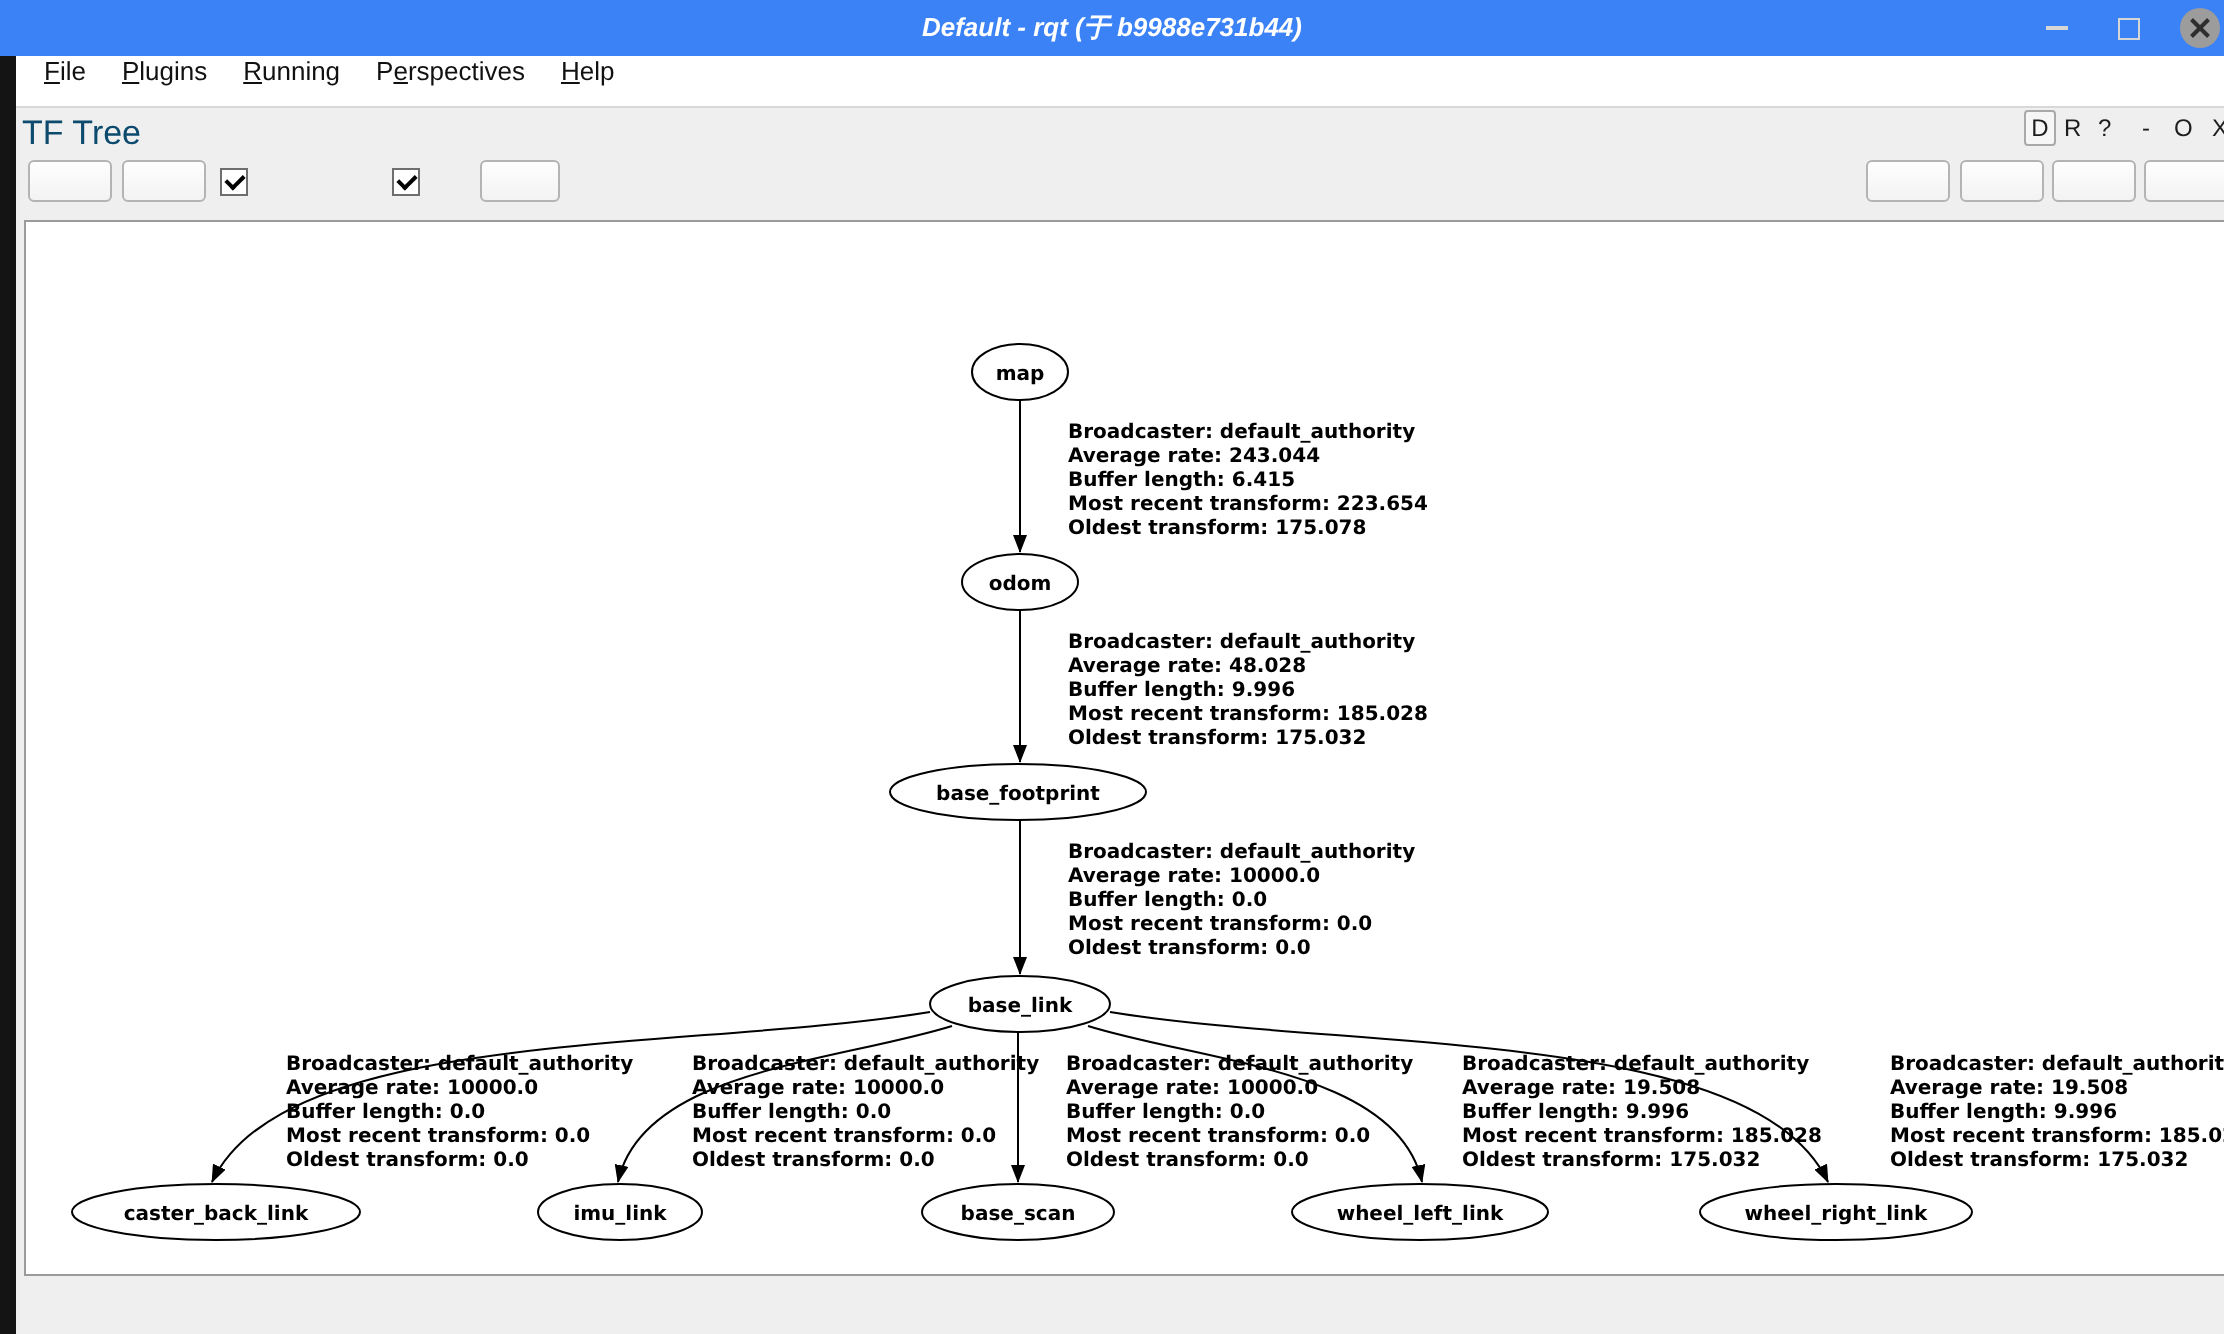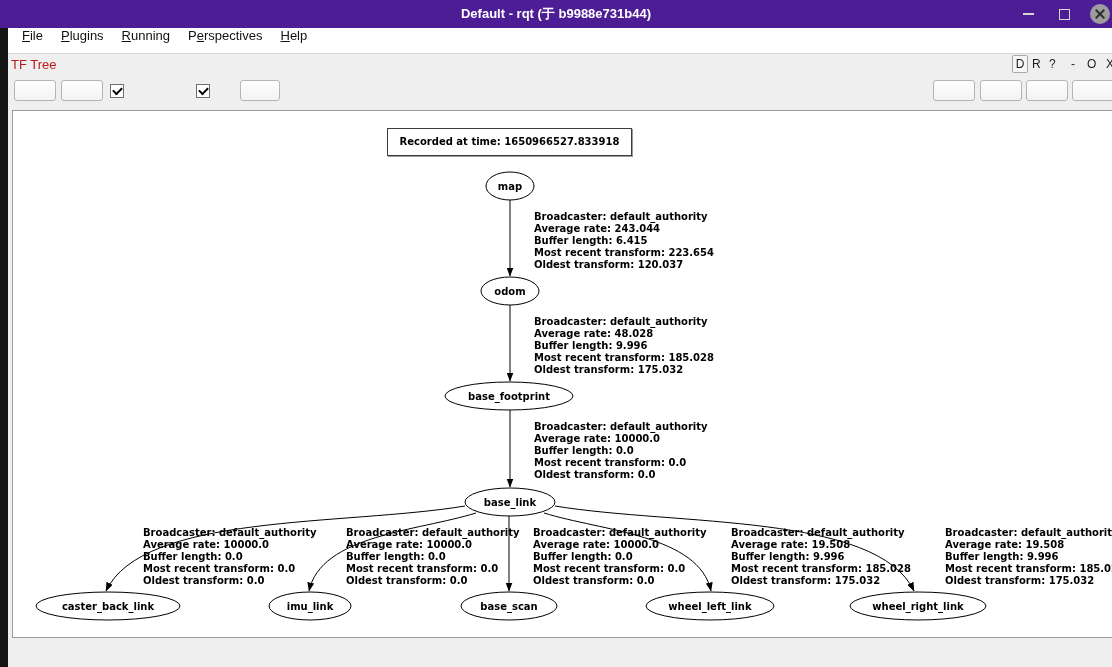--- a/index.html
+++ b/index.html
@@ -2,21 +2,21 @@
 <html><head>
 <meta charset="utf-8">
 <style>
   html,body { margin:0; padding:0; }
   body {
     width:1112px; height:667px; position:relative; overflow:hidden;
     background:#efefef; font-family:"Liberation Sans",sans-serif;
     -webkit-font-smoothing:antialiased;
   }
   
-  .titlebar { position:absolute; left:0; top:0; width:1112px; height:28px; background:#4c1d95; z-index:5; }
+  .titlebar { position:absolute; left:0; top:0; width:1112px; height:28px; background:#3b82f6; z-index:5;font-style:italic; }
   .title-text { position:absolute; left:0; top:0; width:100%; line-height:28px; text-align:center;
     color:#ffffff; font-weight:bold; font-size:13px; }
   .win-controls { position:absolute; right:2px; top:0; height:28px; display:flex; align-items:center; gap:16px; }
   .wc-btn { width:20px; height:20px; display:flex; align-items:center; justify-content:center; }
   .ic-min { width:11px; height:2px; background:#d6d6d6; }
   .ic-max { width:9px; height:9px; border:1px solid #d6d6d6; }
   .ic-close-circle { width:20px; height:20px; border-radius:50%; background:#9c9c9c; position:relative; }
   .ic-close-circle .bar { position:absolute; left:4px; top:9px; width:12px; height:2px; background:#2e2e2e; }
   .bar.a { transform:rotate(45deg); } .bar.b { transform:rotate(-45deg); }
 
@@ -24,21 +24,21 @@
 
   
   .menubar { position:absolute; left:8px; top:28px; width:1104px; height:25px; background:#ffffff;
     border-bottom:1px solid #d8d8d8; display:flex; align-items:center; font-size:13px; color:#111; z-index:3; }
   .menu-item { padding:0 9px; height:35px; line-height:25px; }
   .menu-item:first-child { margin-left:5px; }
   .menu-item u { text-decoration:underline; }
 
   
   .dockrow { position:absolute; left:8px; top:54px; width:1104px; height:24px; }
-  .dock-title { position:absolute; left:3px; top:3px; font-size:13px; color:#b91c1c; }
+  .dock-title { position:absolute; left:3px; top:3px; font-size:17px; color:#0c4a6e; }
   .dock-btn { position:absolute; top:3px; font-size:12px; color:#1d1d1d; text-align:center; }
   .dock-btn.boxed { border:1px solid #a9a9a9; border-radius:2px; background:#f6f6f6; width:14px; height:16px; line-height:16px; top:1px; }
 
   
   .tb-btn { position:absolute; width:40px; height:19px; background:linear-gradient(#fefefe,#f3f3f3);
     border:1px solid #b4b4b4; border-radius:3px; }
   .checkbox { position:absolute; width:12px; height:12px; background:#fff; border:1px solid #6e6e6e; }
   .check { position:absolute; left:2px; top:2px; width:7px; height:4px;
     border-left:2px solid #000; border-bottom:2px solid #000; transform:rotate(-45deg); }
   .cb-label { position:absolute; font-size:13px; color:#be185d;margin-top:32px; }
@@ -162,29 +162,28 @@
       <ellipse cx="697" cy="495" rx="64" ry="14" fill="#fff" stroke="#000"></ellipse>
       <text x="697" y="499" text-anchor="middle">wheel_left_link</text>
     </g>
     <g>
       <ellipse cx="905" cy="495" rx="68" ry="14" fill="#fff" stroke="#000"></ellipse>
       <text x="905" y="499" text-anchor="middle">wheel_right_link</text>
     </g>
   </svg>
 
   
-  <div class="recorded-box">Recorded at time: 1650966527.833918</div>
 
   
   <div class="edge-label" style="left:521px; top:100px;">
       <div>Broadcaster: default_authority</div>
       <div>Average rate: 243.044</div>
       <div>Buffer length: 6.415</div>
       <div>Most recent transform: 223.654</div>
-      <div>Oldest transform: 120.037</div>
+      <div>Oldest transform: 175.078</div>
     </div>
   <div class="edge-label" style="left:521px; top:205px;">
       <div>Broadcaster: default_authority</div>
       <div>Average rate: 48.028</div>
       <div>Buffer length: 9.996</div>
       <div>Most recent transform: 185.028</div>
       <div>Oldest transform: 175.032</div>
     </div>
   <div class="edge-label" style="left:521px; top:310px;">
       <div>Broadcaster: default_authority</div>

